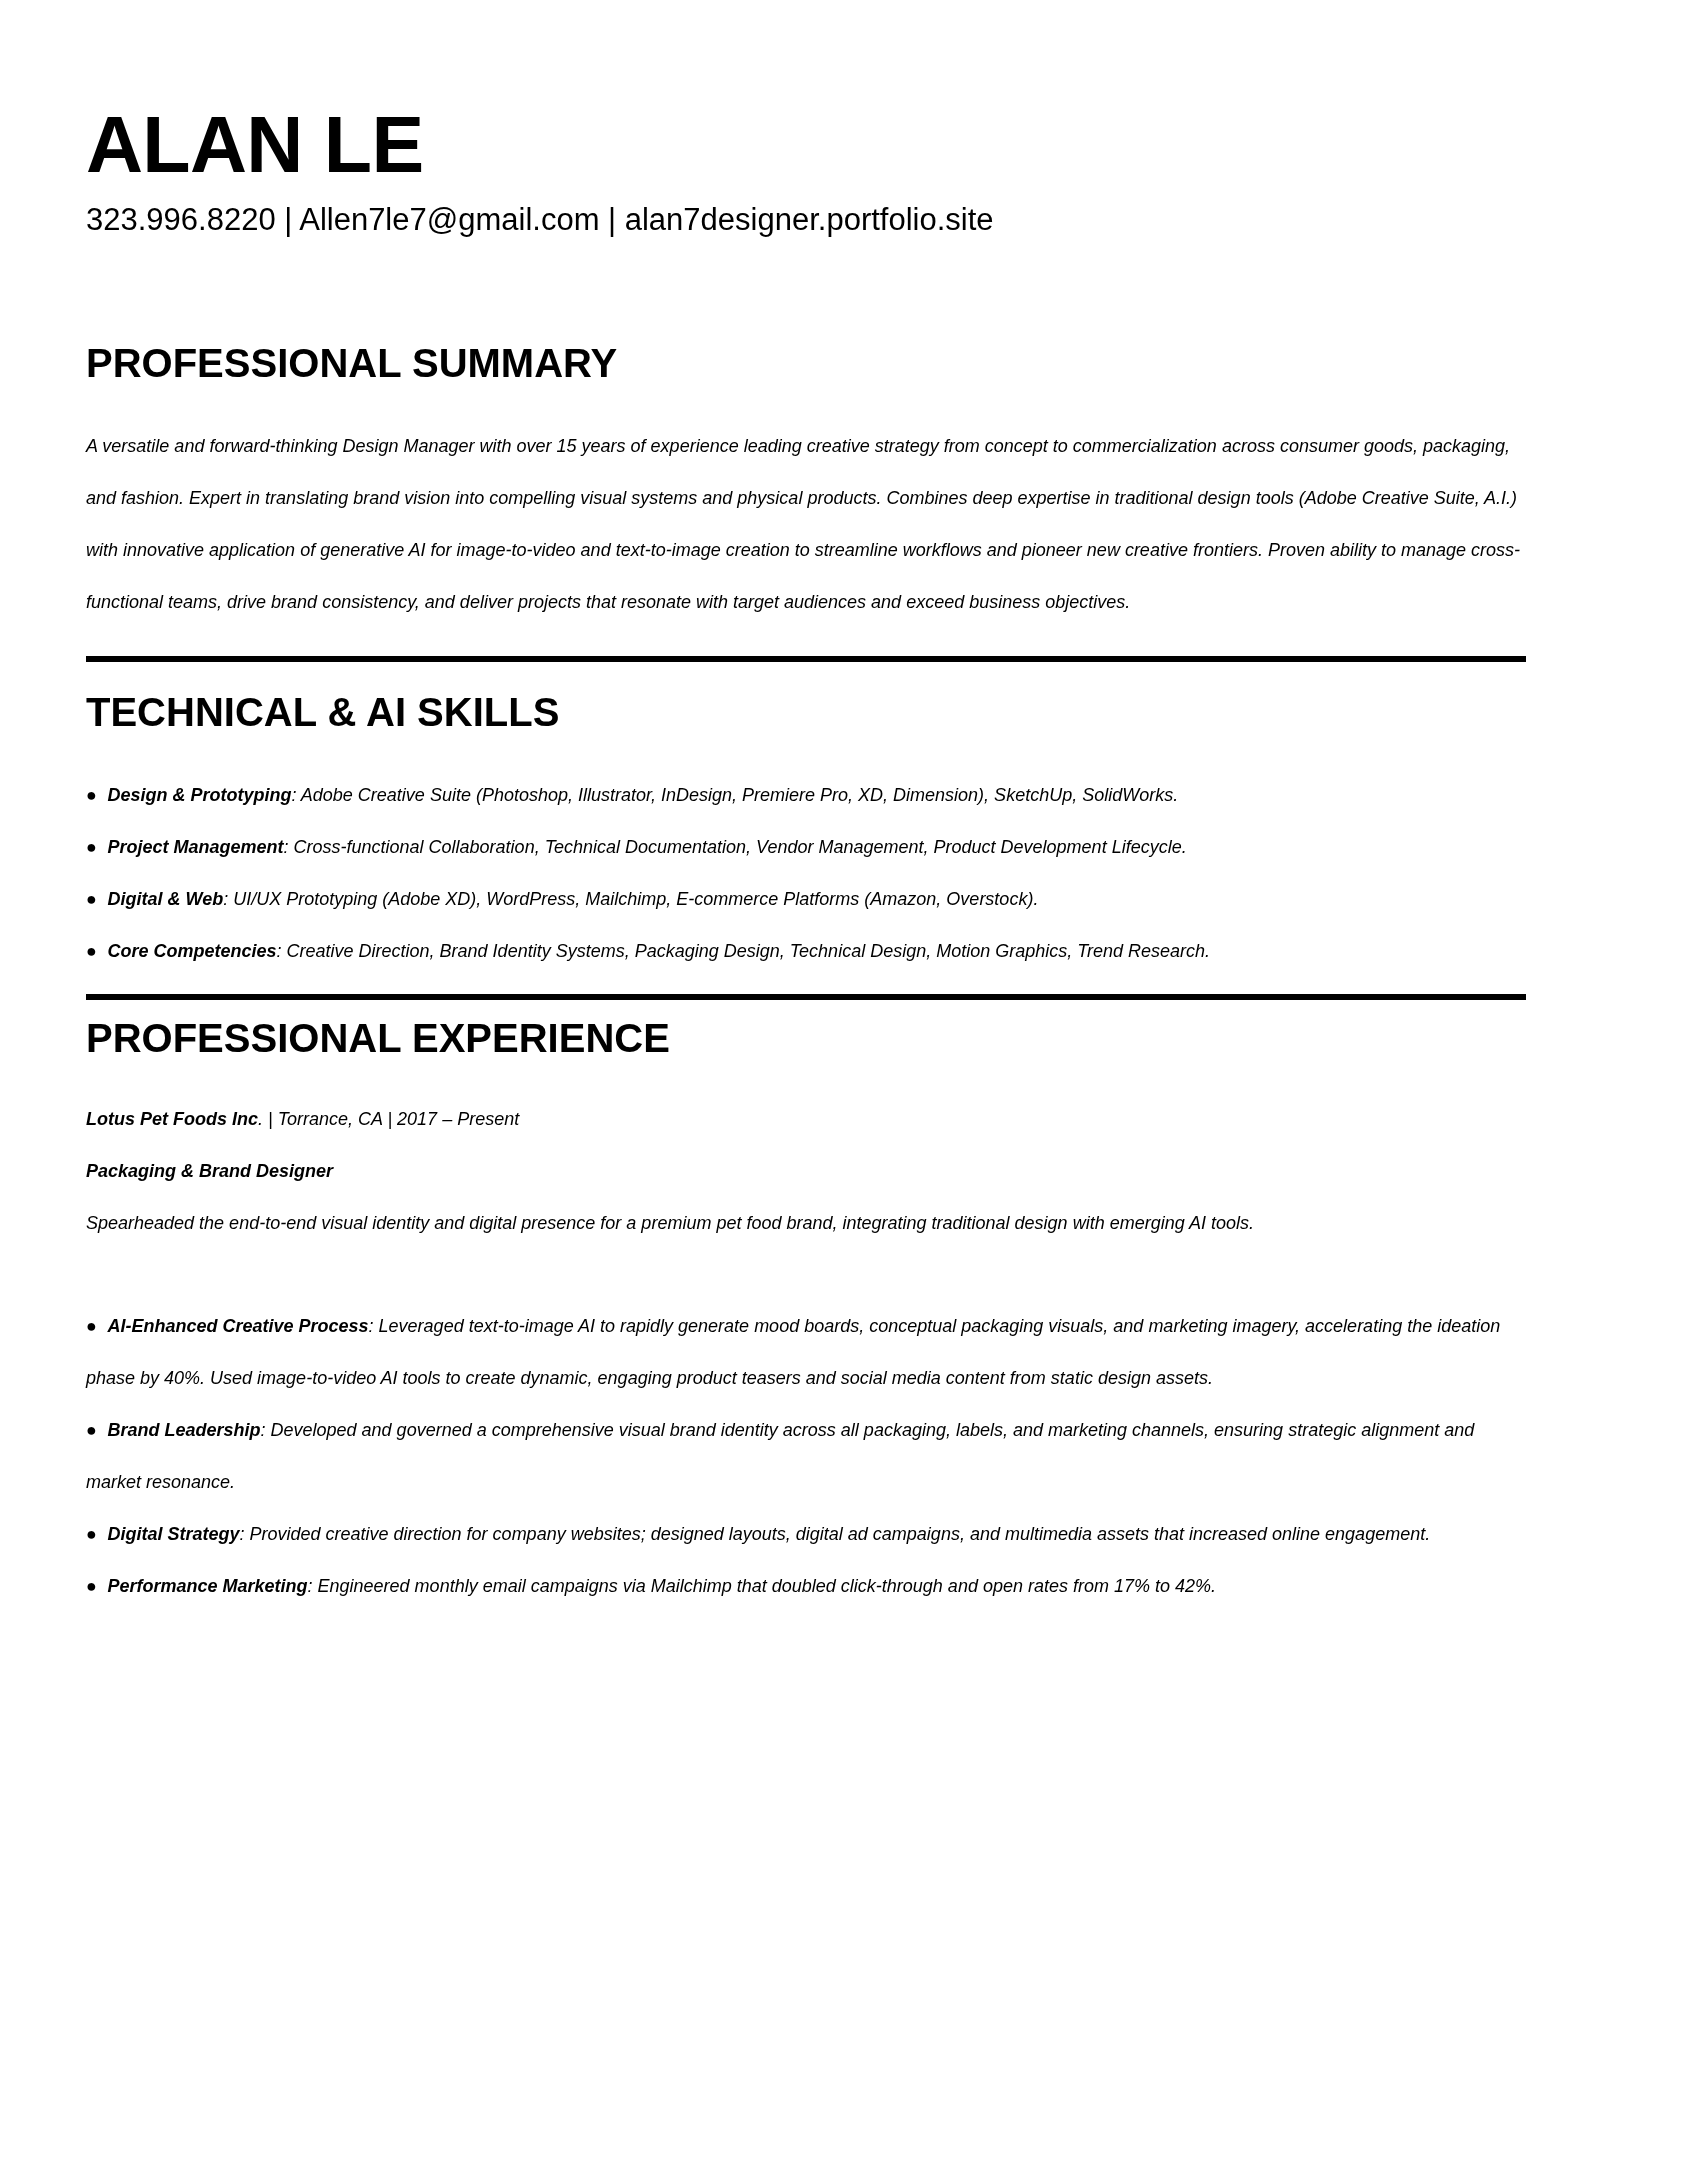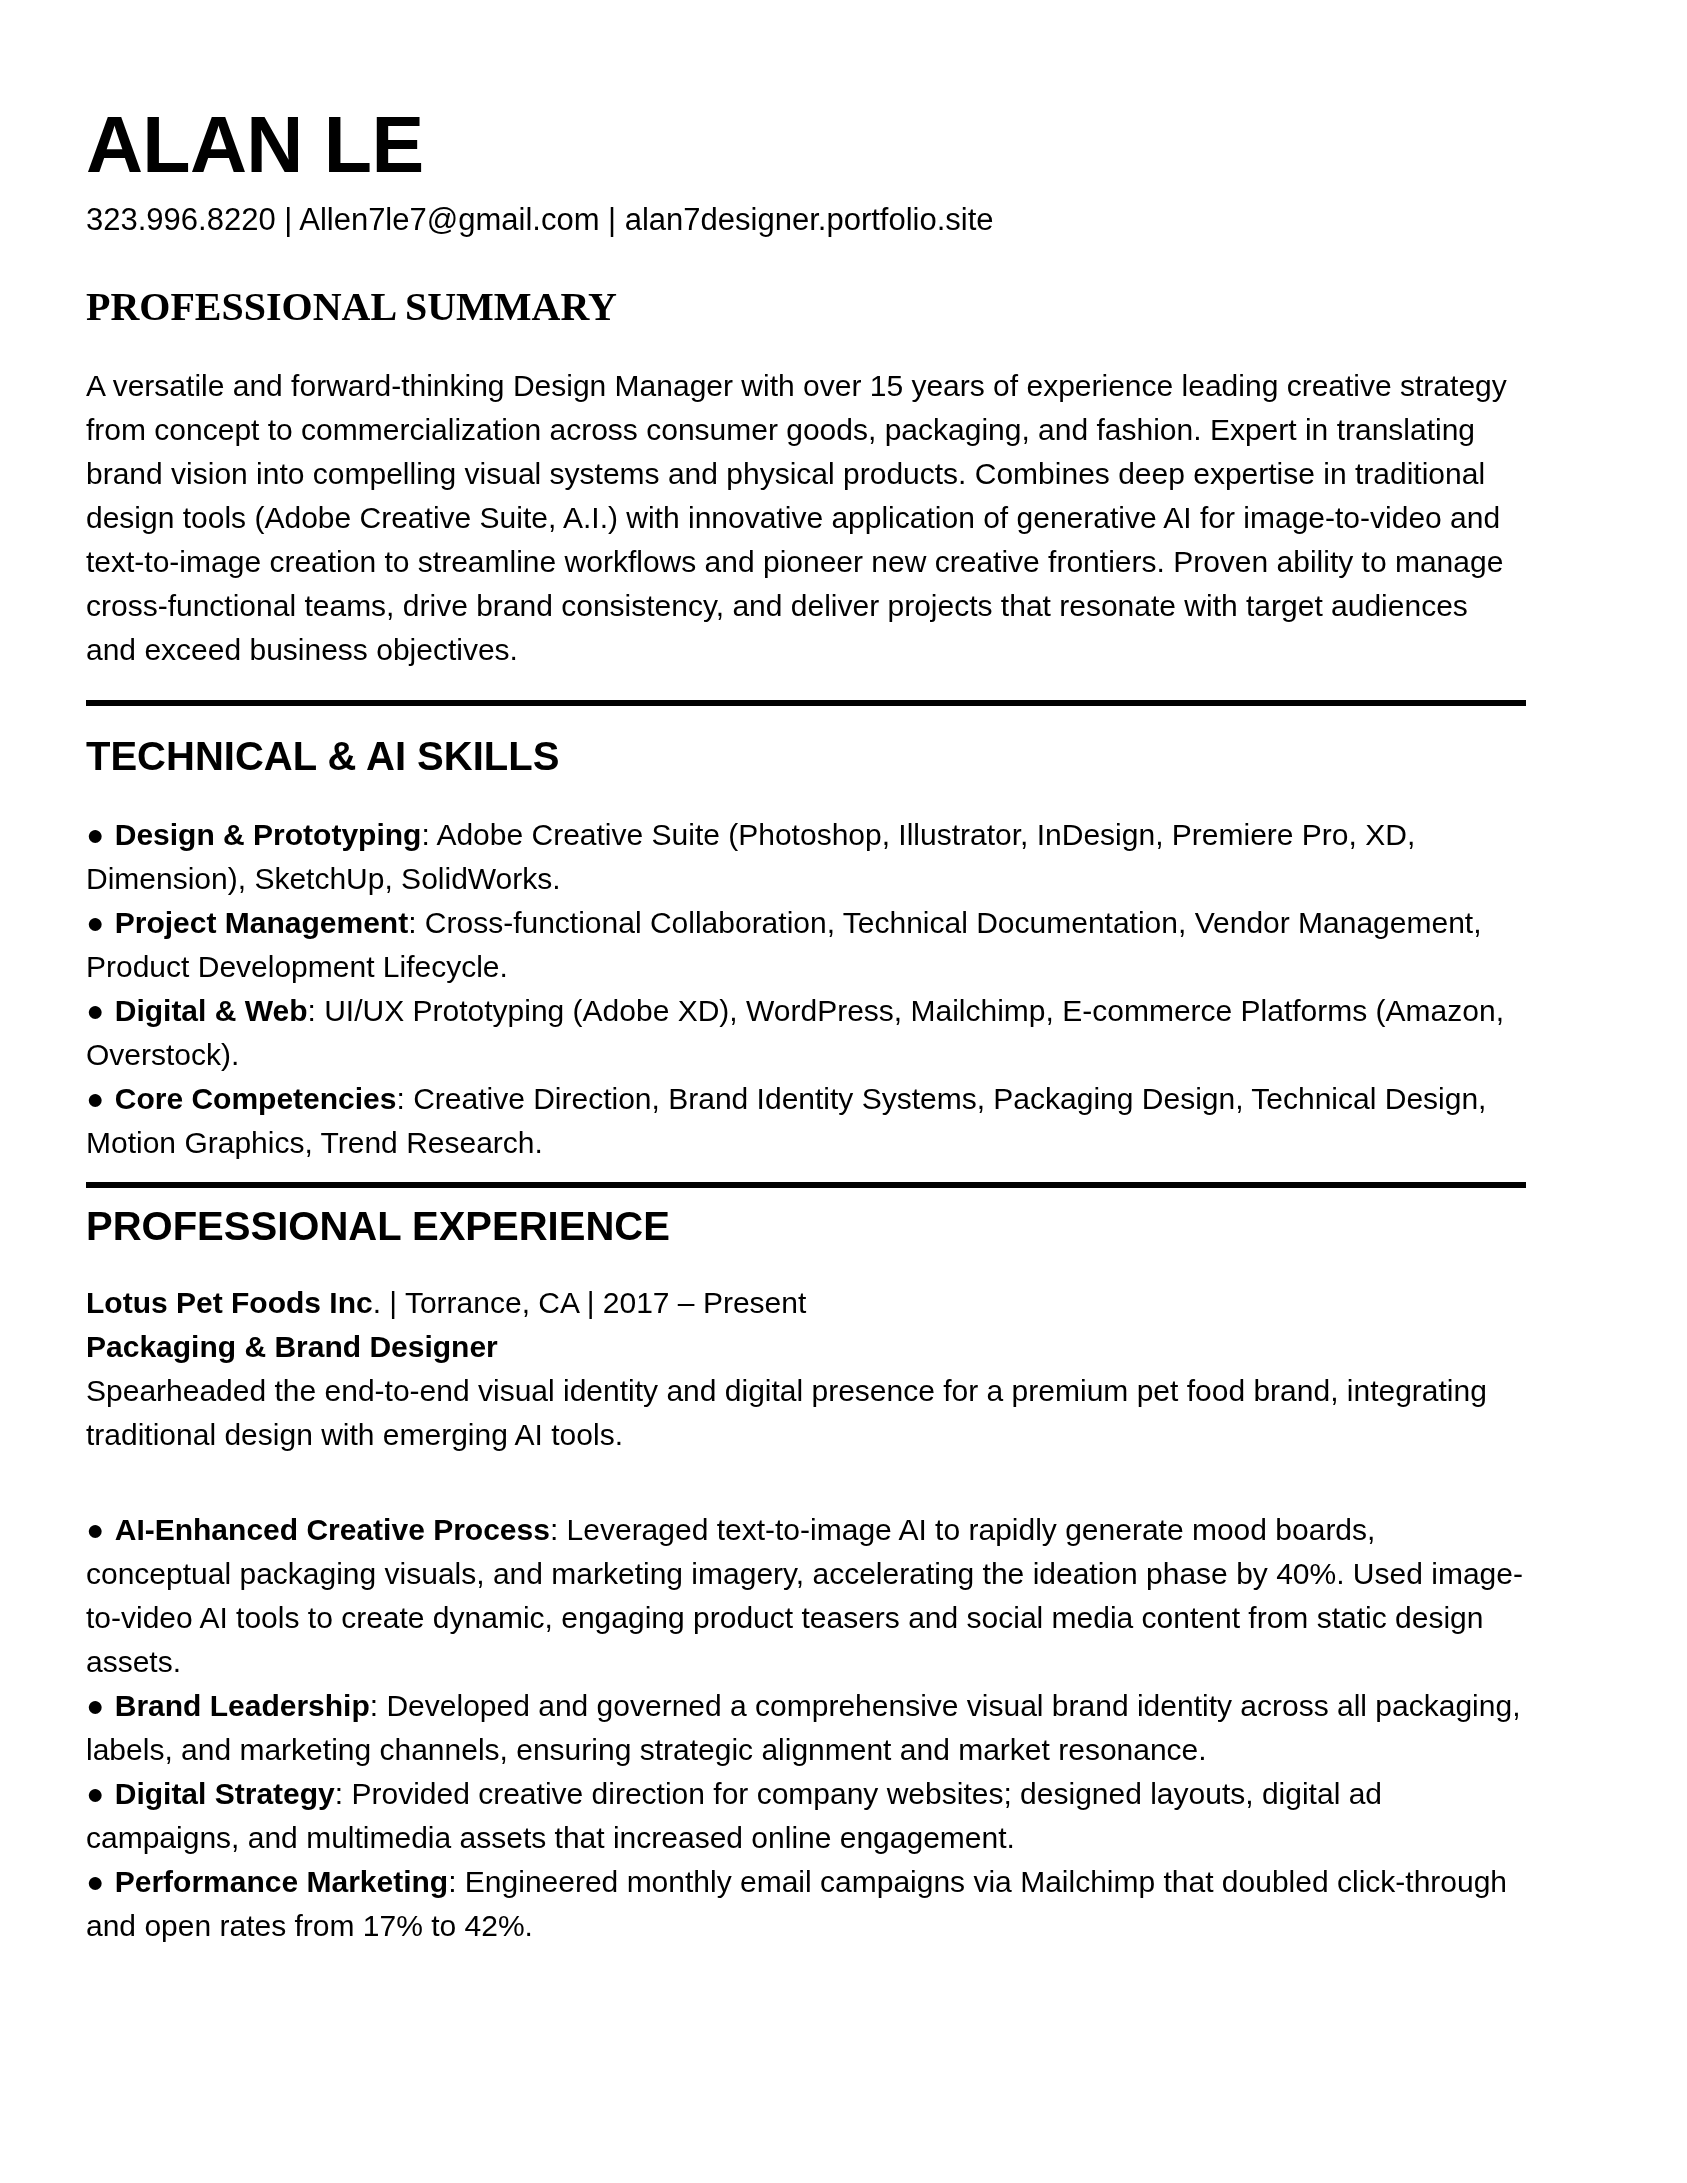--- a/index.html
+++ b/index.html
@@ -31,27 +31,28 @@
     font-size: 31px;
     line-height: 37px;
     font-weight: 400;
   }
   h2.section-title {
     margin: 0;
     font-size: 40px;
     line-height: 46px;
     font-weight: 700;
   }
-  h2.t-summary    { margin-top: 46px; font-family: Liberation Serif, serif; }
+  h2.t-summary    { margin-top: 102px; }
   h2.t-skills     { margin-top: 26.5px; }
   h2.t-experience { margin-top: 15px; }
   .body, .body p {
-    font-size: 30px;
-    line-height: 44px;
+    font-size: 18px;
+    line-height: 52px;
     font-weight: 400;
+    font-style: italic;
   }
   p.summary-text { margin: 34px 0 0 0; }
   .rule {
     height: 6px;
     background: #000000;
     border: none;
   }
   .rule-1 { margin-top: 28px; }
   .rule-2 { margin-top: 17px; }
   .bullet-list { margin-top: 34px; }

